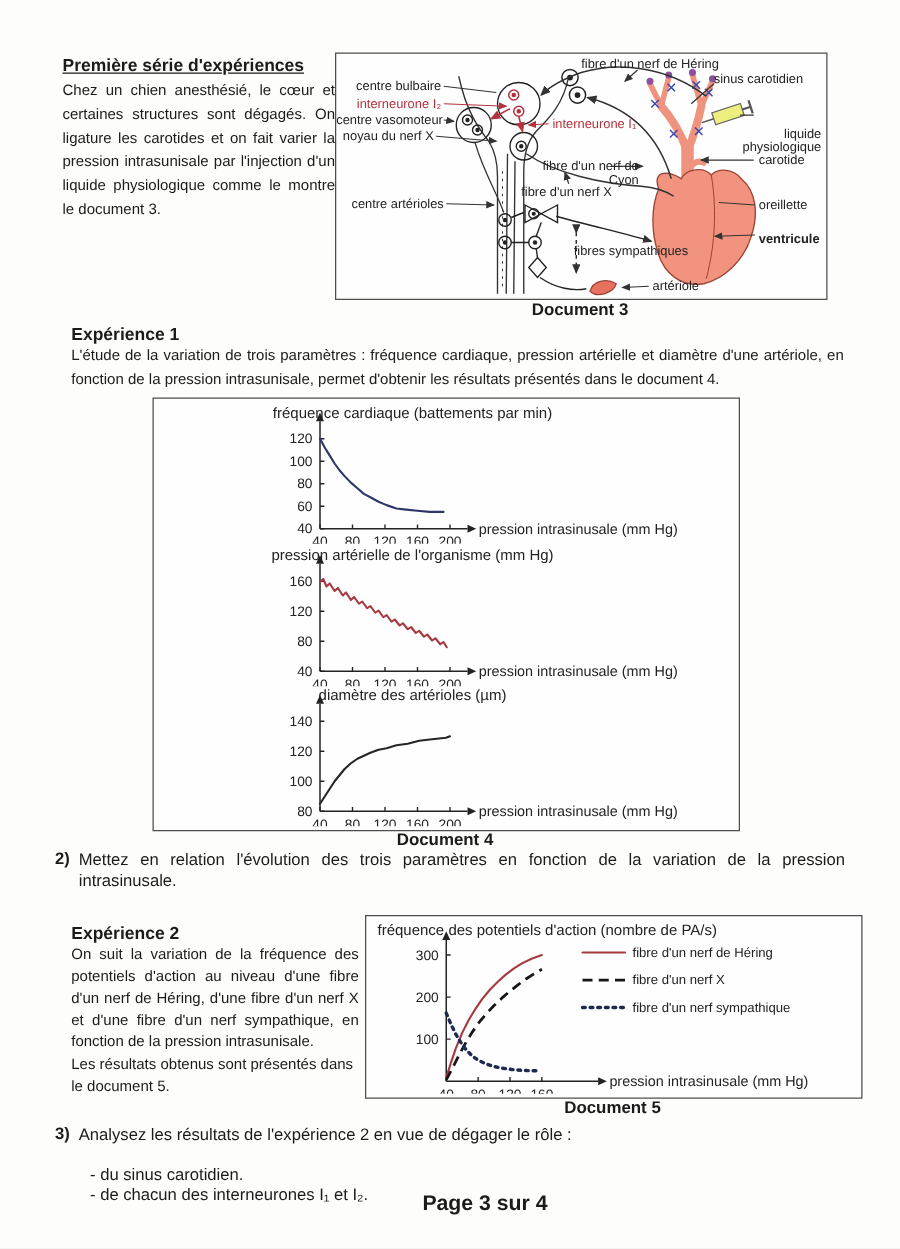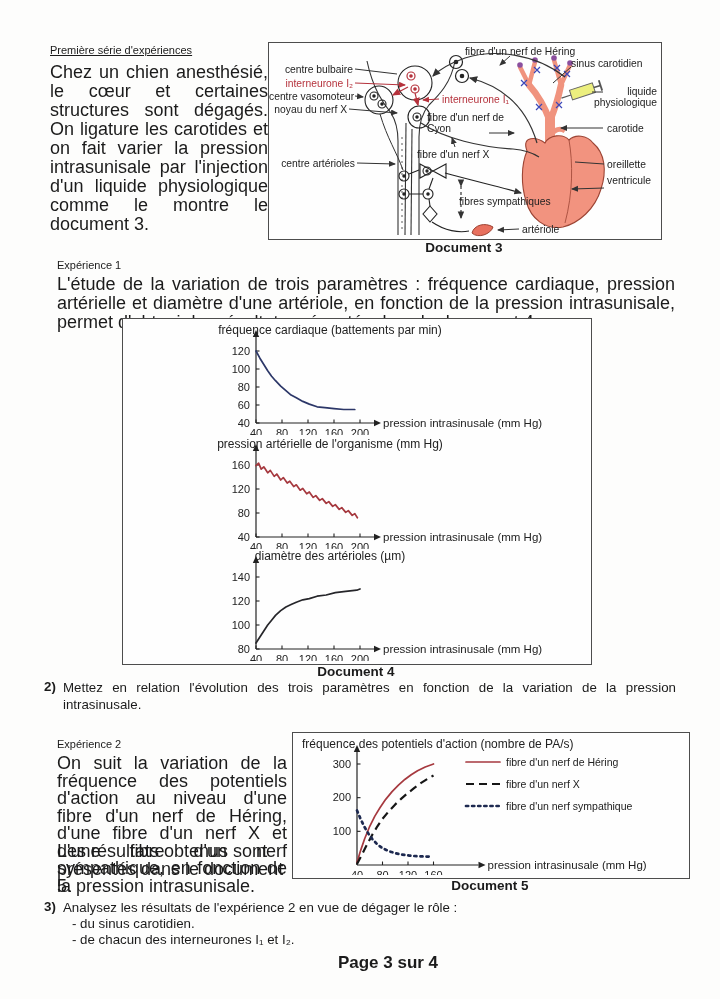--- a/index.html
+++ b/index.html
@@ -1,37 +1,37 @@
 <!DOCTYPE html>
 <html lang="fr"><head>
 <meta charset="utf-8">
 <style>
   html,body{margin:0;padding:0;background:#e8e8e8;}
   .page{position:relative;width:720px;height:999px;background:#fdfdfc;margin:0 auto;
         font-family:"Liberation Sans",sans-serif;color:#1b1b1b;overflow:hidden;}
   .abs{position:absolute;}
-  .heading{font-weight:normal;font-size:11px;}
+  .heading{font-weight:bold;font-size:14px;}
   .underline{text-decoration:underline;}
-  .body-text{font-size:18px;line-height:19px;text-align:justify;}
+  .body-text{font-size:12px;line-height:19px;text-align:justify;}
   .docbox{position:absolute;border:1.6px solid #4d4d4d;background:#fefefe;}
   .caption{position:absolute;font-weight:bold;font-size:13.5px;text-align:center;}
   .q{position:absolute;display:flex;font-size:13.3px;}
   .qnum{font-weight:bold;width:19px;flex:0 0 19px;}
   .qtext{flex:1;text-align:justify;line-height:17px;}
-  .qitem{font-size:13.3px;line-height:16.5px;}
+  .qitem{font-size:13.3px;line-height:16.5px;margin-top:16px;}
   .footer{position:absolute;left:0;top:953px;width:720px;text-align:center;
           font-weight:bold;font-size:17px;font-family:"Liberation Sans",sans-serif;margin-left:28px;}
   
   .d3wrap{position:absolute;left:268px;top:42px;width:392px;height:196px;}
   .d3wrap svg{position:absolute;left:0;top:0;}
   .lbl{position:absolute;font-size:10.3px;line-height:11px;color:#222;white-space:nowrap;}
-  .lbl.wrap{white-space:normal;}
+  .lbl.wrap{white-space:normal;margin-top:16px;}
   .lbl.red{color:#b5323c;}
   .lbl.ra{text-align:right;}
-  .lbl.ctr{text-align:left;}
+  .lbl.ctr{text-align:right;}
   
   .chart{position:absolute;left:2px;}
   svg{font-family:"Liberation Sans",sans-serif;}
 </style>
 </head>
 <body>
 
 <div class="page">
 
   <div class="abs heading underline" style="left:50px;top:44px;width:220px;">Première série d'expériences</div>
@@ -170,21 +170,21 @@
     <span class="lbl ra" style="left:10px;top:21px;width:74px;">centre bulbaire</span>
     <span class="lbl ra red" style="left:10px;top:35px;width:74px;">interneurone I₂</span>
     <span class="lbl ra" style="left:0px;top:48px;width:84px;">centre vasomoteur</span>
     <span class="lbl ra" style="left:4px;top:61px;width:74px;text-align:right;">noyau du nerf X</span>
     <span class="lbl ra" style="left:4px;top:115px;width:82px;">centre artérioles</span>
     <span class="lbl" style="left:196px;top:3px;">fibre d'un nerf de Héring</span>
     <span class="lbl" style="left:302px;top:15px;">sinus carotidien</span>
     <span class="lbl wrap ra" style="left:316px;top:43px;width:72px;">liquide physiologique</span>
     <span class="lbl" style="left:338px;top:80px;">carotide</span>
     <span class="lbl" style="left:338px;top:116px;">oreillette</span>
-    <span class="lbl" style="left:338px;top:132px;">ventricule</span>
+    <span class="lbl" style="left:338px;top:143px;font-weight:bold;">ventricule</span>
     <span class="lbl red" style="left:173px;top:51px;">interneurone I₁</span>
     <span class="lbl wrap ctr" style="left:158px;top:69px;width:84px;">fibre d'un nerf de Cyon</span>
     <span class="lbl" style="left:148px;top:106px;">fibre d'un nerf X</span>
     <span class="lbl" style="left:177px;top:153px;padding-left:13px;">fibres sympathiques</span>
     <span class="lbl" style="left:253px;top:181px;">artériole</span>
   </div>
   <div class="caption" style="left:268px;top:240px;width:392px;">Document 3</div>
 
   <div class="abs heading" style="left:57px;top:259px;">Expérience 1</div>
   <div class="abs body-text" style="left:57px;top:275px;width:618px;">L'étude de la variation de trois paramètres : fréquence cardiaque, pression artérielle et diamètre d'une artériole, en fonction de la pression intrasunisale, permet d'obtenir les résultats présentés dans le document 4.</div>

